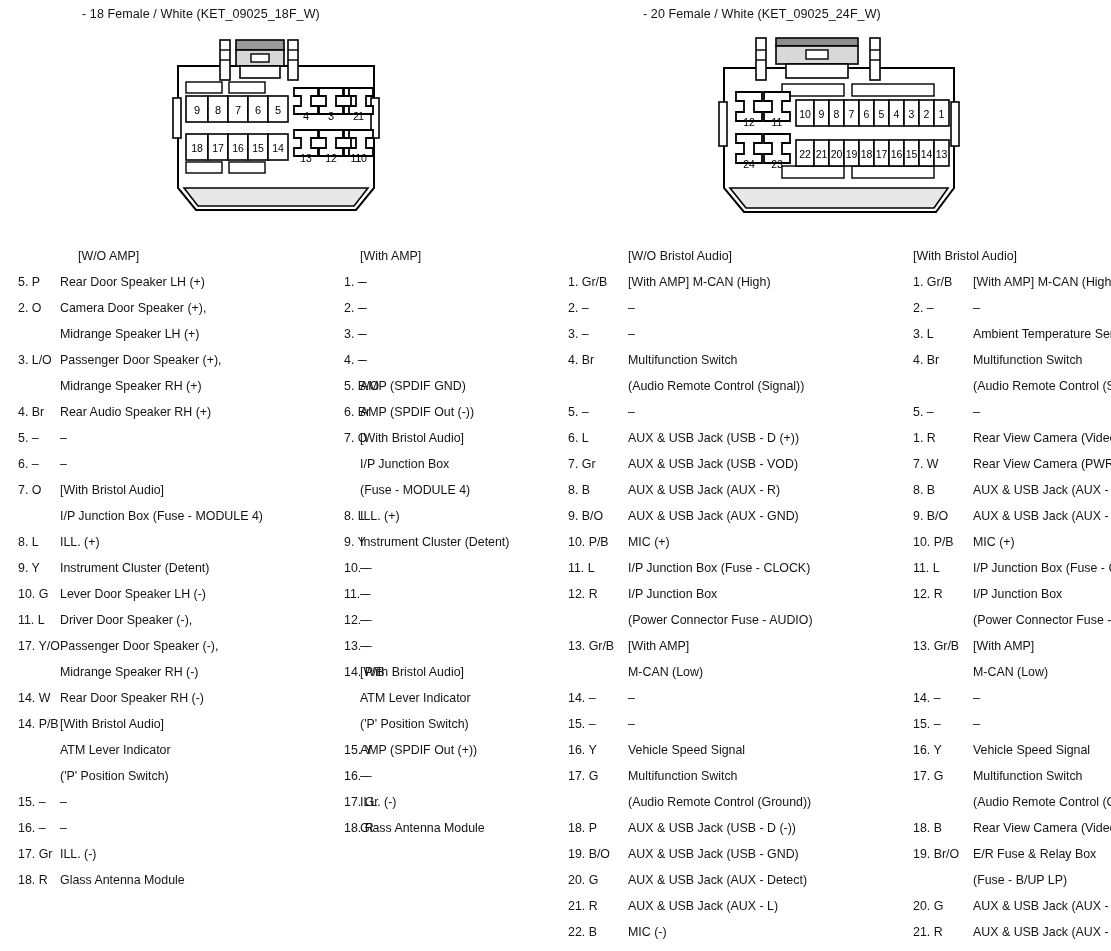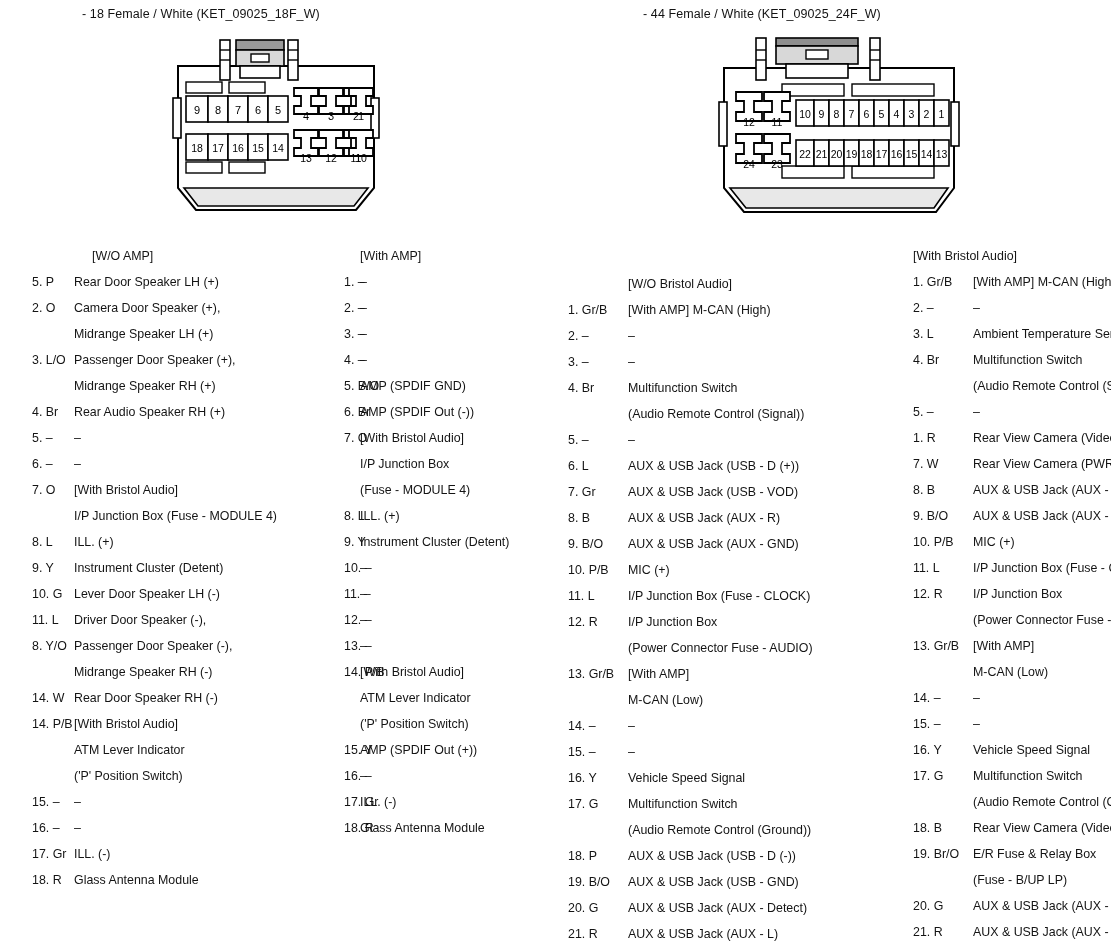--- a/index.html
+++ b/index.html
@@ -29,34 +29,34 @@
   #title-24 { left: 643px; top: 7px; }
 
   
   .connector { position: absolute; }
   #conn18 { left: 168px; top: 38px; width: 216px; height: 178px; }
   #conn24 { left: 714px; top: 30px; width: 250px; height: 190px; }
   .connector svg { display: block; }
 
   
   .col { position: absolute; top: 243px; }
-  #col1 { left: 6px;   width: 360px; padding-left: 8px; }
+  #col1 { left: 0px;   width: 360px; }
   #col2 { left: 344px; width: 230px; }
   #col3 { left: 550px; width: 370px; }
   #col4 { left: 896px; width: 215px; }
 
   .col .hdr {
     font-size: 12.4px;
     line-height: 26px;
     height: 26px;
     white-space: nowrap;
   }
   #col1 .hdr { padding-left: 78px; }
   #col2 .hdr { padding-left: 16px; }
-  #col3 .hdr { padding-left: 78px; margin-top: 28px; }
+  #col3 .hdr { padding-left: 78px; }
   #col4 .hdr { padding-left: 17px; }
 
   .row {
     display: flex;
     font-size: 12.4px;
     line-height: 26px;
     white-space: nowrap;
   }
   .row .pin {
     flex: 0 0 auto;
@@ -71,21 +71,21 @@
   #col4 .row .pin { width: 77px; padding-left: 17px; box-sizing: border-box; }
 
   
   .row.cont .pin { visibility: hidden; }
 </style>
 </head>
 <body>
 
 <div class="conn-title" id="title-18">- 18 Female / White (KET_09025_18F_W)</div>
 
-<div class="conn-title" id="title-24">- 44 Female / White (KET_09025_24F_W)</div>
+<div class="conn-title" id="title-24">- 20 Female / White (KET_09025_24F_W)</div>
 
 <div class="connector" id="conn18">
   <svg width="216" height="178" viewBox="0 0 216 178">
     <g stroke="#000" fill="#fff" stroke-width="2">
 
       <path d="M10 28 L10 150 L28 172 L188 172 L206 150 L206 28 Z" fill="#fff"></path>
 
       <path d="M16 150 L30 168 L186 168 L200 150 Z" fill="#e8e8e8" stroke-width="1.6"></path>
 
       <rect x="5" y="60" width="8" height="40" fill="#fff" stroke-width="1.6"></rect>
@@ -324,21 +324,21 @@
       </div>
       <div class="row">
         <span class="pin">10. G</span>
         <span class="desc">Lever Door Speaker LH (-)</span>
       </div>
       <div class="row">
         <span class="pin">11. L</span>
         <span class="desc">Driver Door Speaker (-),</span>
       </div>
       <div class="row">
-        <span class="pin">8. Y/O</span>
+        <span class="pin">17. Y/O</span>
         <span class="desc">Passenger Door Speaker (-),</span>
       </div>
       <div class="row cont">
         <span class="pin">&nbsp;</span>
         <span class="desc">Midrange Speaker RH (-)</span>
       </div>
       <div class="row">
         <span class="pin">14. W</span>
         <span class="desc">Rear Door Speaker RH (-)</span>
       </div>

